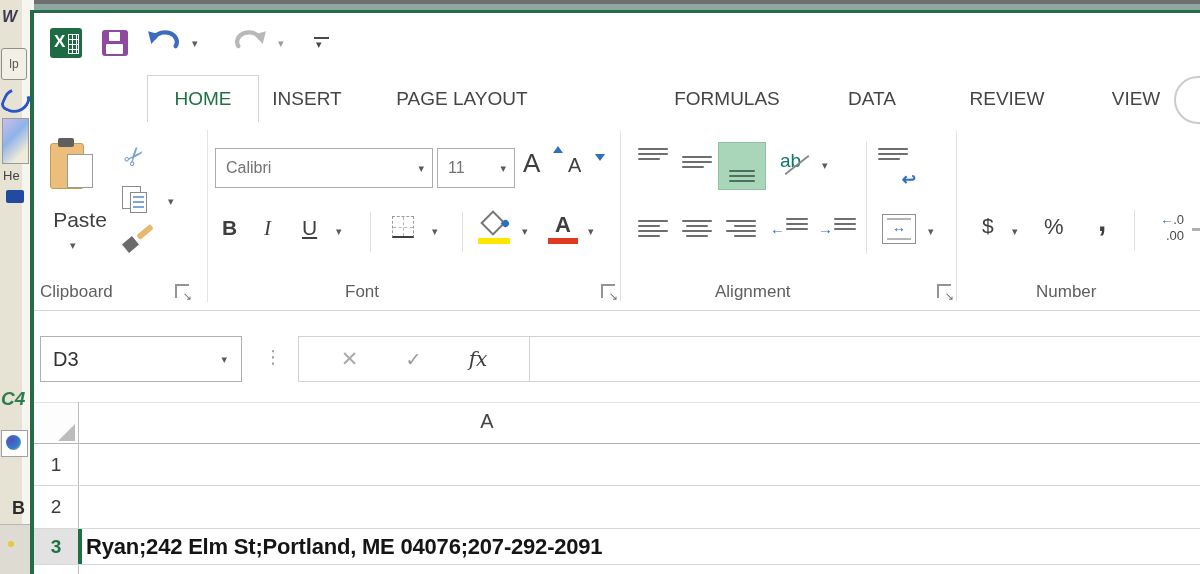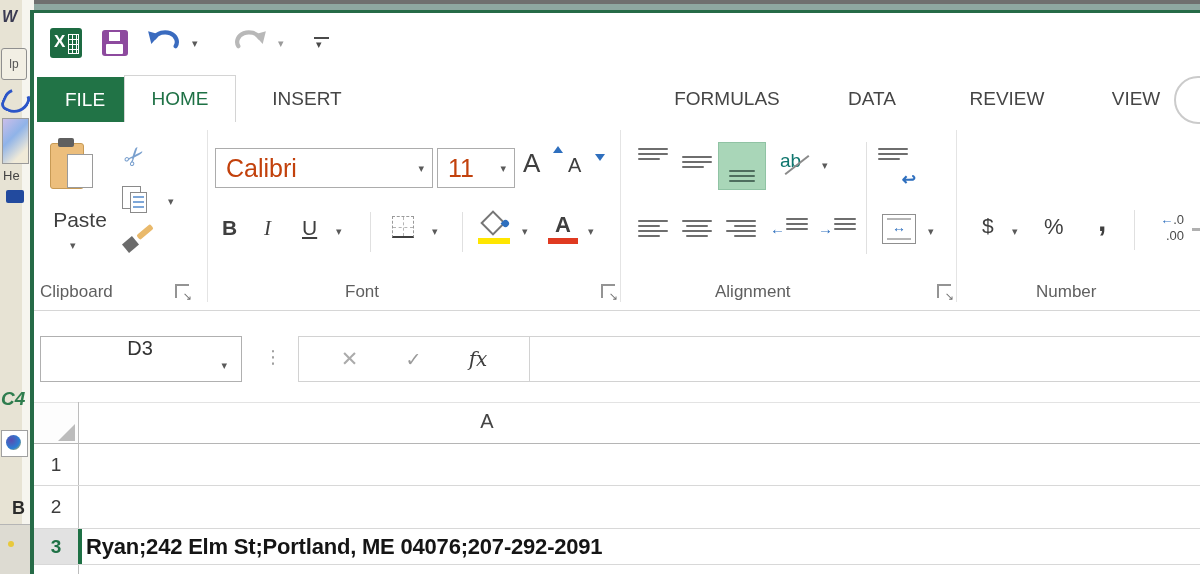--- a/index.html
+++ b/index.html
@@ -46,21 +46,21 @@
   .caret::after{content:"▾";}
   .caret.lt{color:#9a9a9a;}
   .qat-more{left:314px;top:36px;width:15px;height:16px;}
   .qat-more::before{content:"";position:absolute;left:0;top:1px;width:15px;height:2px;background:#4a4a4a;}
   .qat-more::after{content:"▾";position:absolute;left:2px;top:2px;font-size:11px;color:#4a4a4a;}
   .win-title{left:880px;top:31px;width:320px;font-size:21px;color:#5a5a5a;white-space:nowrap;overflow:hidden;}
 
   
   .tab-file{left:37px;top:77px;width:96px;height:45px;background:#217346;color:#fff;
     font-size:19px;display:flex;align-items:center;justify-content:center;}
-  .tab-home{left:124px;top:75px;width:112px;height:47px;background:#fff;color:#1e7145;
+  .tab-home{left:147px;top:75px;width:112px;height:47px;background:#fff;color:#1e7145;
     border:1px solid #d4d4d4;border-bottom:none;box-sizing:border-box;
     font-size:19px;display:flex;align-items:center;justify-content:center;}
   .tab{top:88px;transform:translateX(-50%);font-size:19px;color:#454545;white-space:nowrap;}
   .edge-circle{left:1174px;top:76px;width:44px;height:44px;border:2px solid #cbcbcb;border-radius:50%;background:#fff;}
 
   
   .ribbon-bottom{left:34px;top:310px;width:1166px;height:1px;background:#d6d6d6;}
   .gsep{top:130px;width:1px;height:172px;background:#e4e4e4;}
   .ssep{width:1px;height:40px;background:#e0e0e0;}
   .glabel{top:282px;font-size:17px;color:#5f5f5f;text-align:left;}
@@ -82,21 +82,21 @@
     padding:3px 2px;box-sizing:border-box;background-clip:padding-box;}
   .cp-front::after{content:"";display:block;height:100%;
     background:repeating-linear-gradient(to bottom,#7ea7d8 0 2px,transparent 2px 5px);}
   .copy-caret{left:168px;top:196px;}
   .fp-icon{left:122px;top:226px;width:36px;height:30px;}
   .fp-handle{position:absolute;left:14px;top:3px;width:18px;height:6px;background:#e9b96b;border-radius:2px;transform:rotate(-40deg);}
   .fp-head{position:absolute;left:2px;top:13px;width:13px;height:11px;background:#6b6b6b;transform:rotate(-40deg);}
 
   
   .combo{box-sizing:border-box;border:1px solid #acacac;background:#fff;display:flex;align-items:center;
-    font-size:25px;color:#c2410c;padding-left:10px;}
+    font-size:16px;color:#737373;padding-left:10px;}
   .combo .caret{margin-left:auto;margin-right:8px;}
   .fname{left:215px;top:148px;width:218px;height:40px;}
   .fsize{left:437px;top:148px;width:78px;height:40px;}
   .grow{left:523px;top:148px;width:34px;height:36px;font-size:26px;color:#3f3f3f;}
   .shrink{left:568px;top:154px;width:30px;height:30px;font-size:20px;color:#3f3f3f;}
   .tri{position:absolute;width:0;height:0;border-left:5px solid transparent;border-right:5px solid transparent;}
   .tri.up{border-bottom:7px solid #2e6fbe;right:-6px;top:-2px;}
   .tri.dn{border-top:7px solid #2e6fbe;right:-7px;top:0;}
   .btn-b{left:222px;top:216px;font-size:21px;font-weight:bold;color:#3f3f3f;}
   .btn-i{left:264px;top:216px;font-size:21px;font-style:italic;font-family:"Liberation Serif",serif;color:#3f3f3f;}
@@ -147,21 +147,21 @@
   .ncur{left:982px;top:214px;font-size:21px;color:#3f3f3f;}
   .ncur-caret{left:1012px;top:226px;}
   .npct{left:1044px;top:214px;font-size:22px;color:#3f3f3f;}
   .ncomma{left:1098px;top:204px;font-size:30px;font-weight:bold;color:#3f3f3f;}
   .incdec{left:1146px;top:212px;width:38px;font-size:13px;line-height:1.25;color:#4a4a4a;text-align:right;}
   .incdec .blue{color:#2e6fbe;font-weight:bold;}
   .ndash{left:1192px;top:228px;width:10px;height:3px;background:#b0b0b0;}
 
   
   .name-box{left:40px;top:336px;width:202px;height:46px;box-sizing:border-box;border:1px solid #b0b0b0;
-    display:flex;align-items:center;font-size:20px;color:#333;padding:0 14px 0 12px;flex-direction:column;}
+    display:flex;align-items:center;font-size:20px;color:#333;padding:0 14px 0 12px;}
   .name-box .caret{margin-left:auto;}
   .fdots{left:264px;top:346px;font-size:18px;color:#9a9a9a;}
   .fx-box{left:298px;top:336px;width:232px;height:46px;box-sizing:border-box;border:1px solid #d2d2d2;
     display:flex;align-items:center;justify-content:space-around;padding:12px 18px;}
   .fx-cancel{font-size:21px;color:#ababab;} .fx-cancel::after{content:"✕";}
   .fx-enter{font-size:19px;color:#9a9a9a;} .fx-enter::after{content:"✓";}
   .fx-label{font-size:20px;font-style:italic;font-family:"DejaVu Serif",serif;color:#3d3d3d;}
   .formula-field{left:530px;top:336px;width:670px;height:46px;box-sizing:border-box;
     border-top:1px solid #d2d2d2;border-bottom:1px solid #d2d2d2;background:#fff;
     font-size:19px;color:#222;display:flex;align-items:center;padding-left:10px;}
@@ -217,23 +217,23 @@
     <polygon points="2,1 13,4 5,13" fill="#3a6bbf"></polygon>
   </svg>
   <span class="abs caret" style="left:192px;top:38px;"></span>
   <svg class="abs" style="left:232px;top:30px;" width="36" height="26" viewBox="0 0 34 24">
     <path d="M6 15 A 11 9 0 1 1 26 7" fill="none" stroke="#b8b8b8" stroke-width="4" stroke-linecap="round"></path>
     <polygon points="32,1 21,4 29,13" fill="#b8b8b8"></polygon>
   </svg>
   <span class="abs caret lt" style="left:278px;top:38px;"></span>
   <div class="abs qat-more"></div>
 
-  <div class="abs tab-file">FILE</div>
   <div class="abs tab-home">HOME</div>
   <span class="abs tab" style="left:307px;">INSERT</span>
+  <span class="abs tab" style="left:462px;">PAGE LAYOUT</span>
   <span class="abs tab" style="left:727px;">FORMULAS</span>
   <span class="abs tab" style="left:872px;">DATA</span>
   <span class="abs tab" style="left:1007px;">REVIEW</span>
   <span class="abs tab" style="left:1136px;">VIEW</span>
   <div class="abs edge-circle"></div>
 
   <div class="abs paste-icon">
     <div class="pi-board"></div>
     <div class="pi-clip"></div>
     <div class="pi-page"></div>

